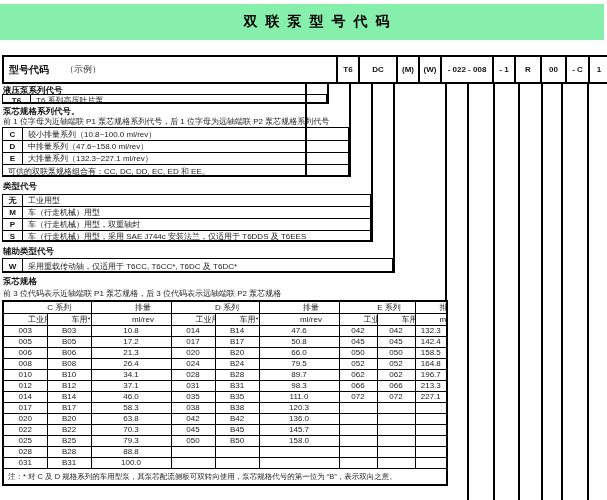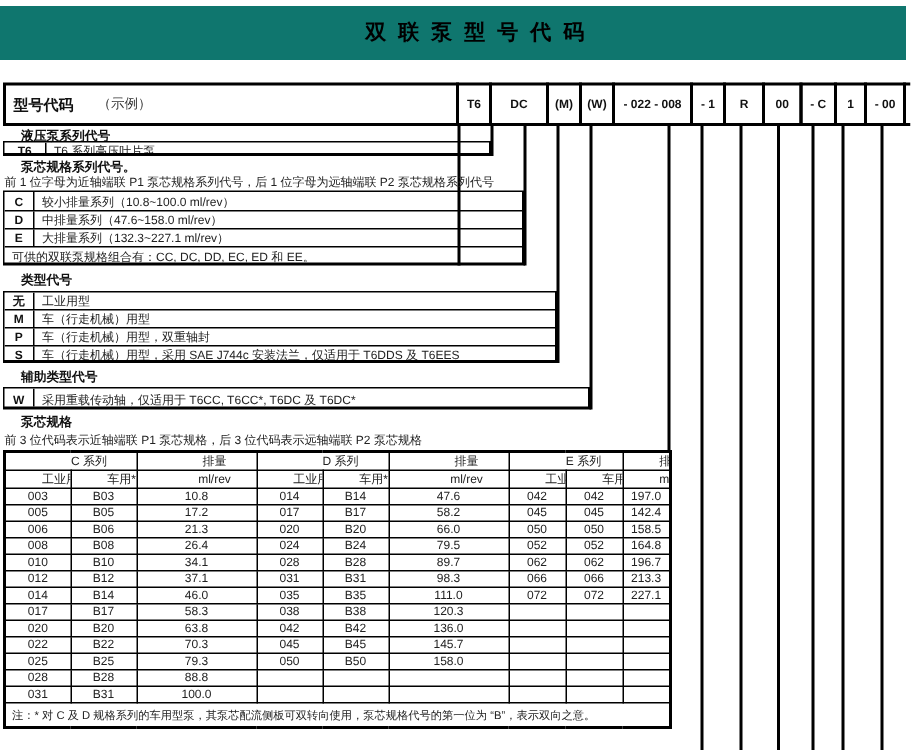--- a/index.html
+++ b/index.html
@@ -6,30 +6,30 @@
   html,body { background:#fff; }
   body { font-family: "Liberation Sans", sans-serif; color:#111; }
   #canvas { position:relative; width:607px; height:500px; background:#fff; overflow:hidden; font-size:8px; }
 
   .title-band { position:absolute; left:0; top:4px; width:604px; height:36px;
     display:flex; align-items:center; justify-content:center;
     font-weight:bold; font-size:14px; letter-spacing:8px; color:#000; }
 
   
   #model-row { position:absolute; left:2px; top:55px; height:29px; display:flex; }
-  .m-label { width:304px; border:2px solid #000; display:flex; align-items:center;
+  .m-label { width:336px; border:2px solid #000; display:flex; align-items:center;
     padding-left:5px; font-size:10px; white-space:nowrap; }
   .m-label b { font-weight:bold; }
   .m-label span.sfx { font-weight:normal; color:#333; font-size:9px;padding-left:16px; }
   .m-cell { border:2px solid #000; margin-left:-2px; display:flex; align-items:center;
     justify-content:center; font-weight:bold; font-size:8px; white-space:nowrap; overflow:hidden; }
 
   .vline { position:absolute; width:2px; background:#000; top:84px; }
 
-  .sec-h { position:absolute; left:14px; font-weight:bold; font-size:8.5px; white-space:nowrap;font-family:Liberation Serif, serif; }
+  .sec-h { position:absolute; left:3px; font-weight:bold; font-size:8.5px; white-space:nowrap;font-family:Liberation Serif, serif; }
   .sec-d { position:absolute; left:3px; font-size:8px; color:#222; white-space:nowrap; }
   .sec-box { position:absolute; left:2px; border:1px solid #000;
     border-right:2px solid #000; border-bottom:2px solid #000; overflow:hidden; }
   .sec-row { display:flex; align-items:stretch; border-top:1px solid #000; }
   .sec-row:first-child { border-top:none; }
   .sec-code { flex:none; border-right:1px solid #000; display:flex; align-items:center;
     justify-content:center; font-weight:bold; font-size:8px; }
   .sec-text { flex:1; display:flex; align-items:center; padding-left:5px; font-size:8px;
     color:#222; white-space:nowrap; overflow:hidden; }
   .sec-footrow { display:flex; align-items:center; border-top:1px solid #000;
@@ -42,21 +42,21 @@
     padding:0; height:10px; line-height:10px; white-space:nowrap; overflow:hidden; color:#222; }
   thead th { height:11px; line-height:11px;padding-left:24px; }
   td.note-cell { height:16px; text-align:left; padding:2px 4px; font-size:7.5px;
     line-height:1.25; white-space:normal; }
 </style>
 </head>
 <body>
 
 <div id="canvas">
 
-  <div class="title-band" style="background: #0f766e; padding-left: 37px;">
+  <div class="title-band" style="background: #86efac; padding-left: 37px;">
     <span>双联泵型号代码</span>
   </div>
 
   <div id="model-row">
     <div class="m-label">
       <b>型号代码</b>
       <span class="sfx">（示例）</span>
     </div>
 
   <div class="m-cell" style="width: 24px;">T6</div>
@@ -182,29 +182,29 @@
         <tbody>
           <tr>
             <td>003</td>
             <td>B03</td>
             <td>10.8</td>
             <td>014</td>
             <td>B14</td>
             <td>47.6</td>
             <td>042</td>
             <td>042</td>
-            <td>197.0</td>
+            <td>132.3</td>
           </tr>
           <tr>
             <td>005</td>
             <td>B05</td>
             <td>17.2</td>
             <td>017</td>
             <td>B17</td>
-            <td>58.2</td>
+            <td>50.8</td>
             <td>045</td>
             <td>045</td>
             <td>142.4</td>
           </tr>
           <tr>
             <td>006</td>
             <td>B06</td>
             <td>21.3</td>
             <td>020</td>
             <td>B20</td>

